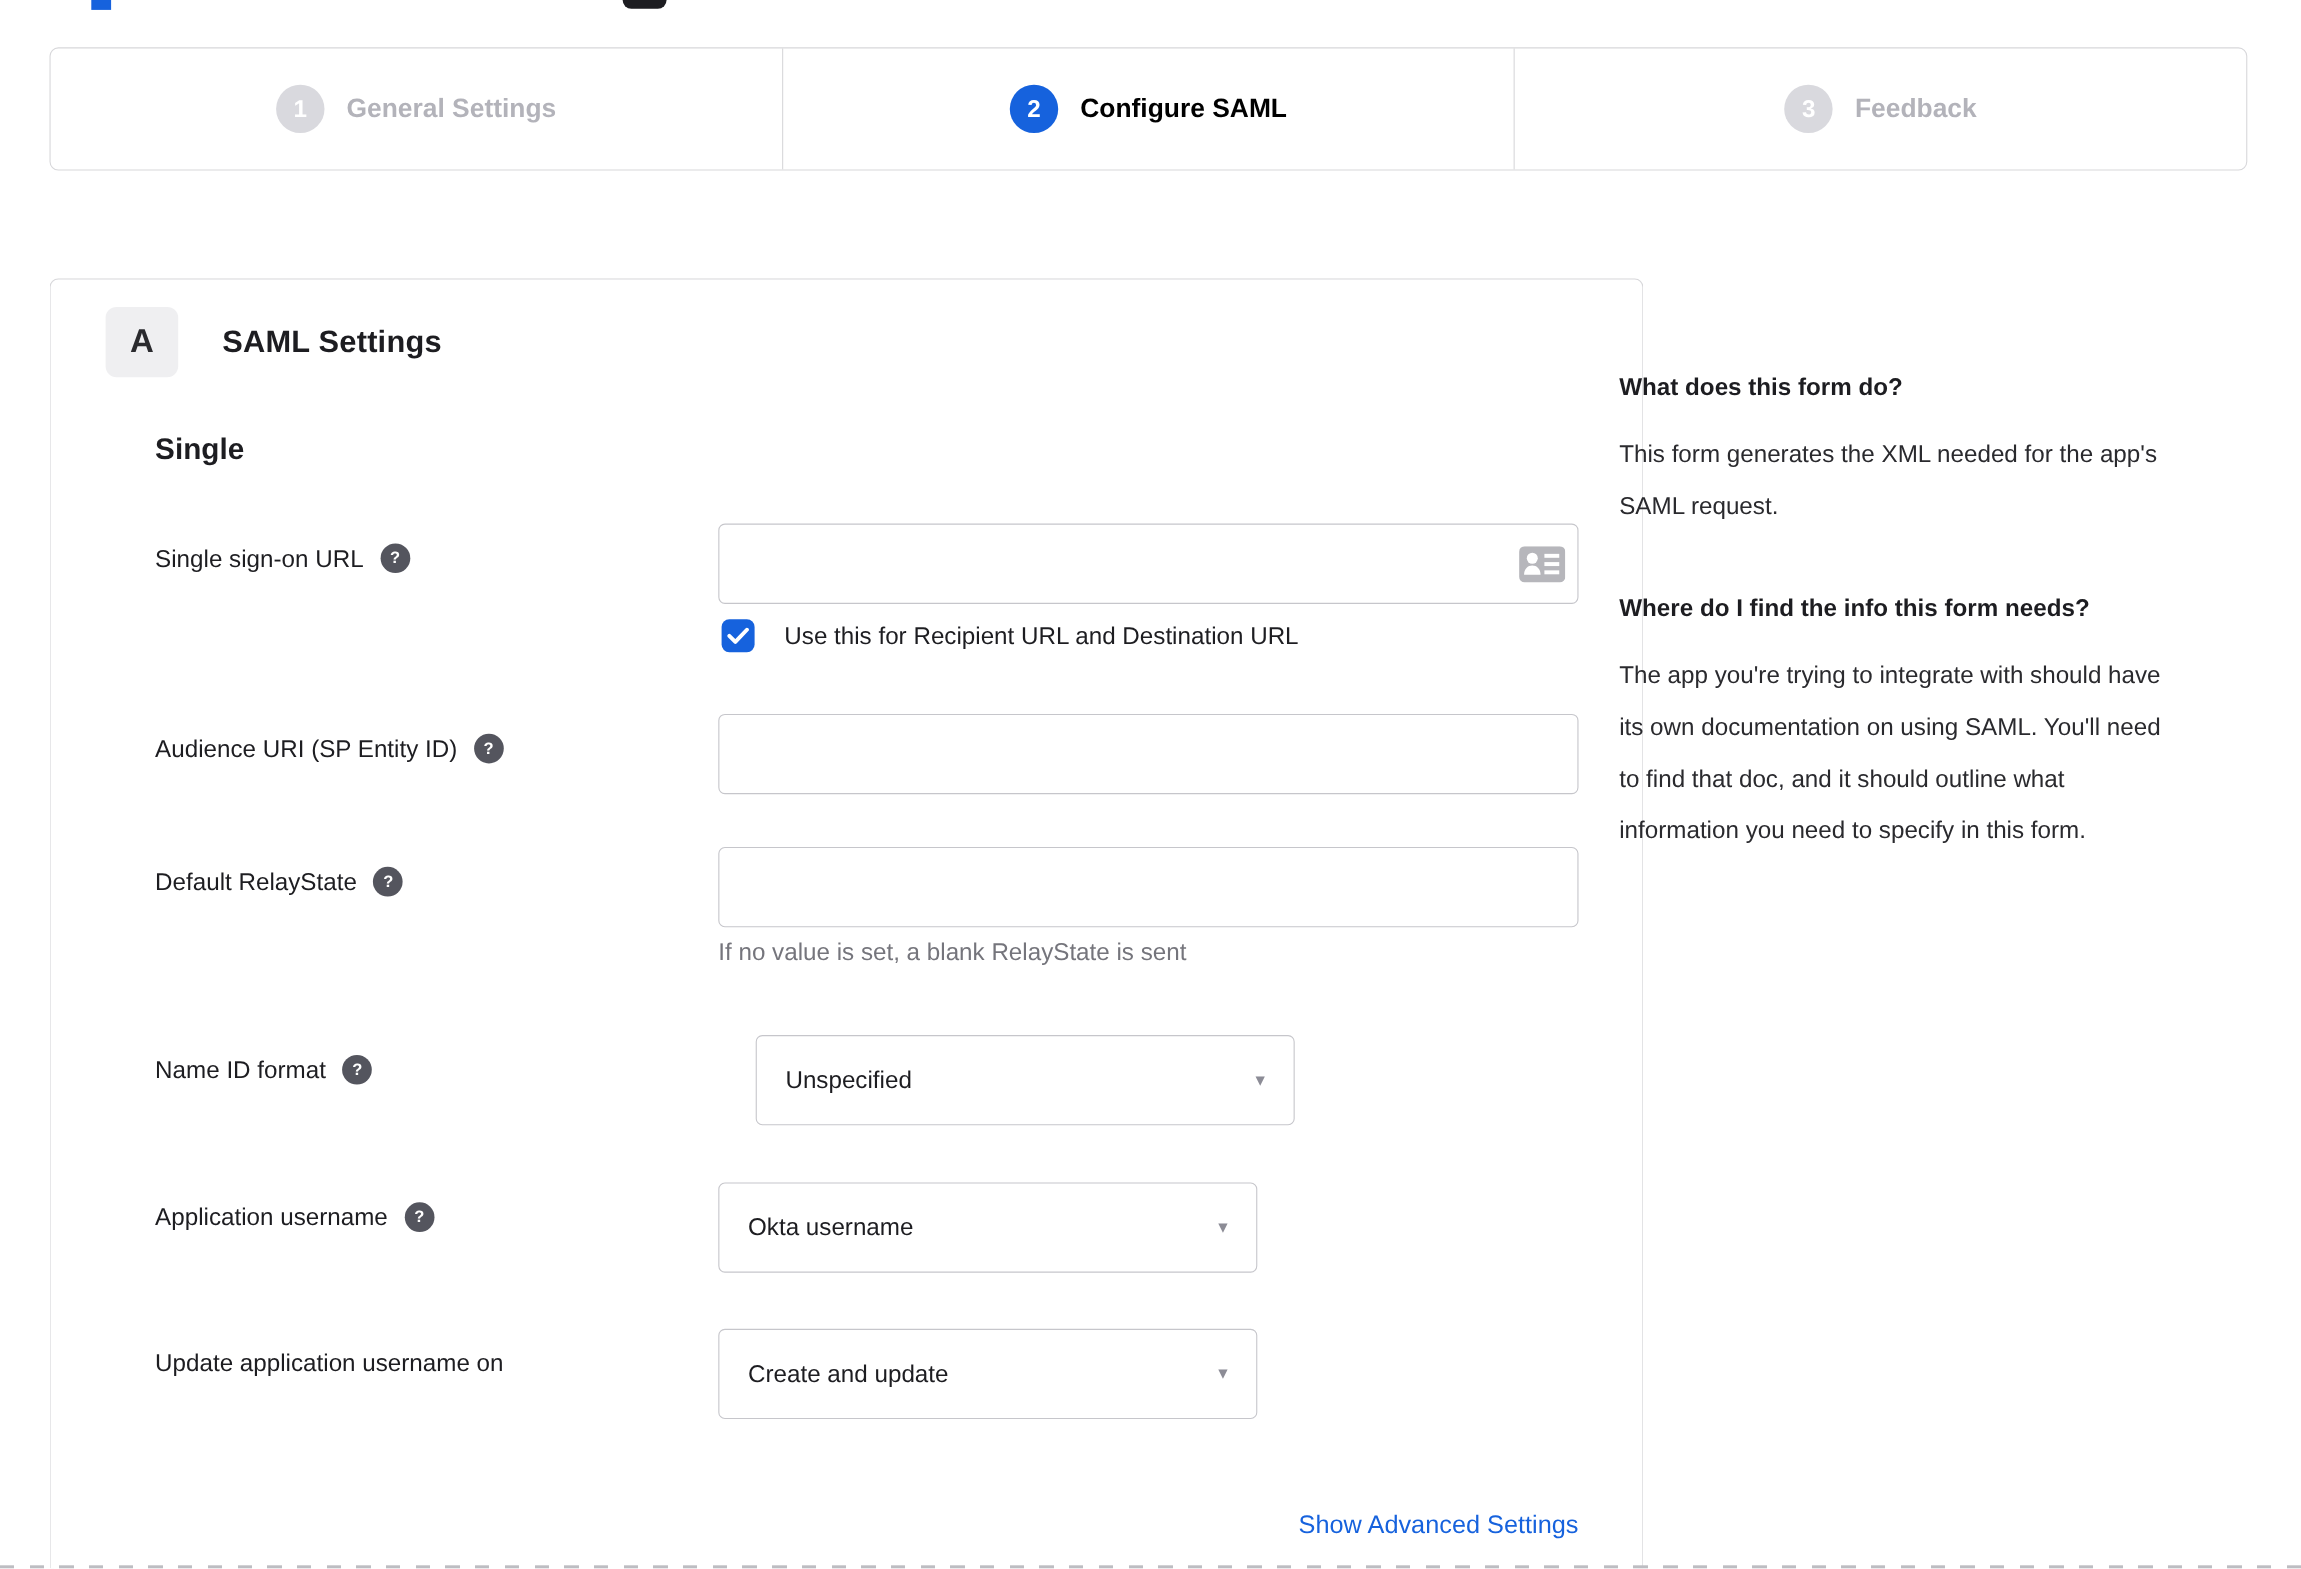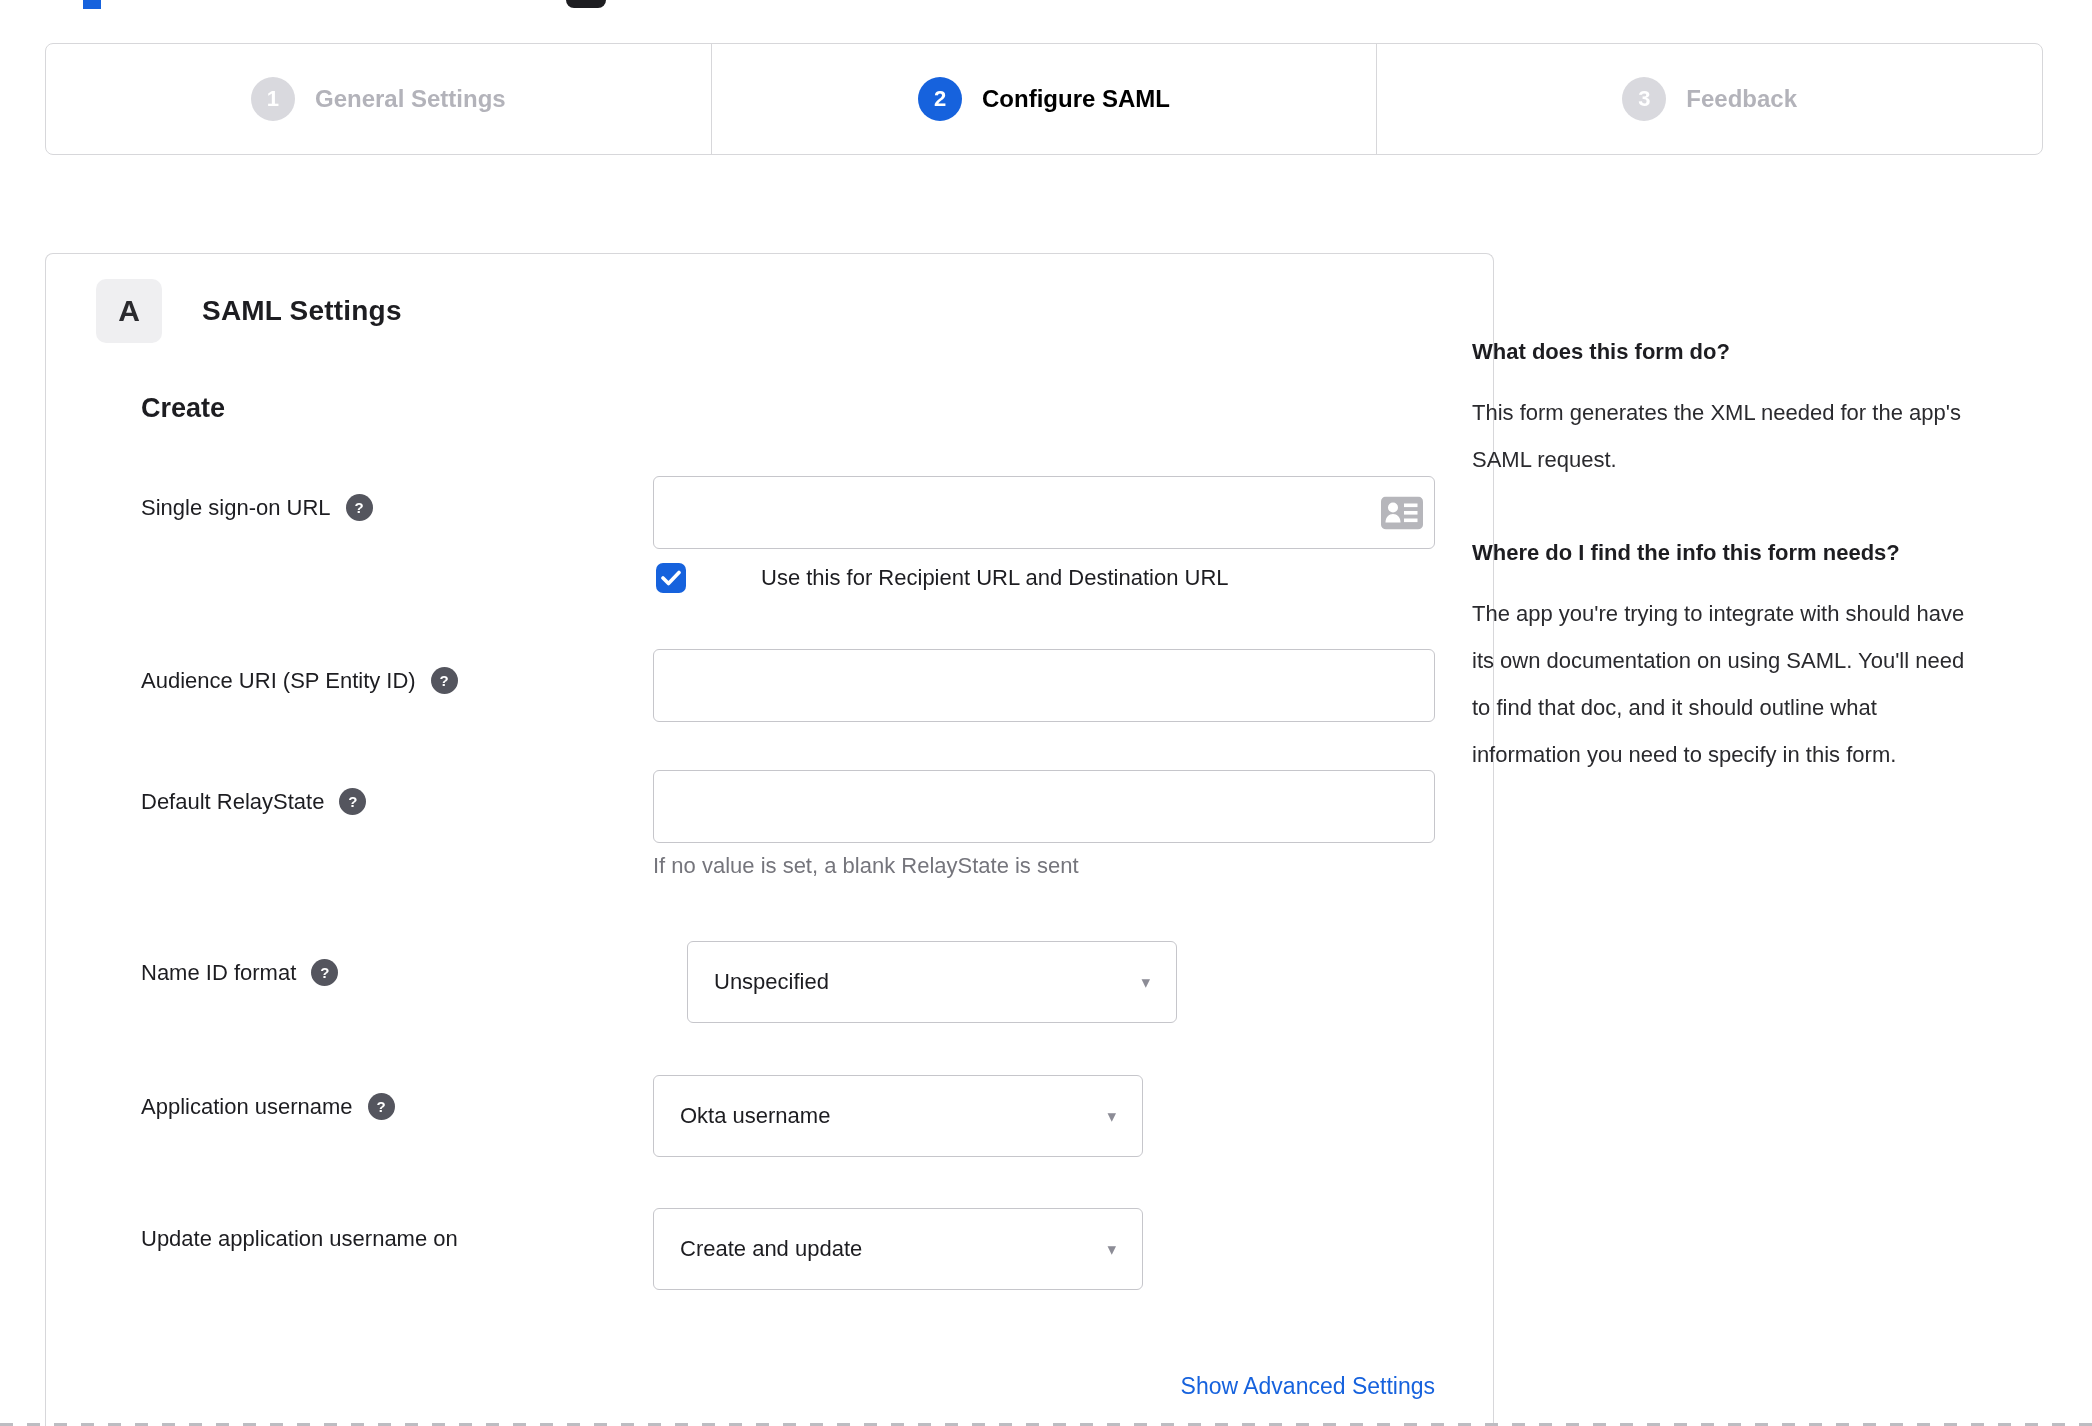--- a/index.html
+++ b/index.html
@@ -42,21 +42,21 @@
                margin-left:15px; flex:0 0 auto; cursor:pointer; }
 
   .input-wrap { position:relative; width:782px; }
   .text-input { width:782px; height:73px; border:1px solid #c6c6cb; border-radius:6px; background:#fff;
                 font-size:22px; font-family:inherit; color:#1d1d21; padding:0 64px 0 20px; outline:none; }
   .card-icon { position:absolute; right:12px; top:50%; transform:translateY(-50%); cursor:pointer; }
 
   .checkbox-row { display:flex; align-items:center; gap:27px; margin:14px 0 0 3px; }
   .checkbox { width:30px; height:30px; border-radius:7px; background:#1662dd; display:flex;
               align-items:center; justify-content:center; cursor:pointer; flex:0 0 auto; }
-  .checkbox-label { font-size:22px;margin-left:48px; }
+  .checkbox-label { font-size:22px; }
 
   .hint-text { font-size:22px; color:#75757c; margin-top:10px; }
 
   .select-box { width:490px; height:82px; border:1px solid #c6c6cb; border-radius:6px; background:#fff;
                 display:flex; align-items:center; padding:0 26px; cursor:pointer; }
   .select-value { font-size:22px; color:#1d1d21; }
   .select-caret { margin-left:auto; color:#8c8c96; font-size:17px; }
 
   .mb-row1 { margin-bottom:56px; }
   .mb-row2 { margin-bottom:48px; }
@@ -98,21 +98,21 @@
   </div>
 </div>
 
 <div class="main-panel">
 
   <div class="section-header">
     <span class="section-badge">A</span>
     <span class="section-title">SAML Settings</span>
   </div>
 
-  <h2 class="group-title">Create</h2>
+  <h2 class="group-title">Single</h2>
 
   <div class="form-body">
 
     <div class="row mb-row1">
       <div class="label-cell">
         <span class="field-label">Single sign-on URL</span>
         <span class="help-icon">?</span>
       </div>
       <div>
         <div class="input-wrap">

